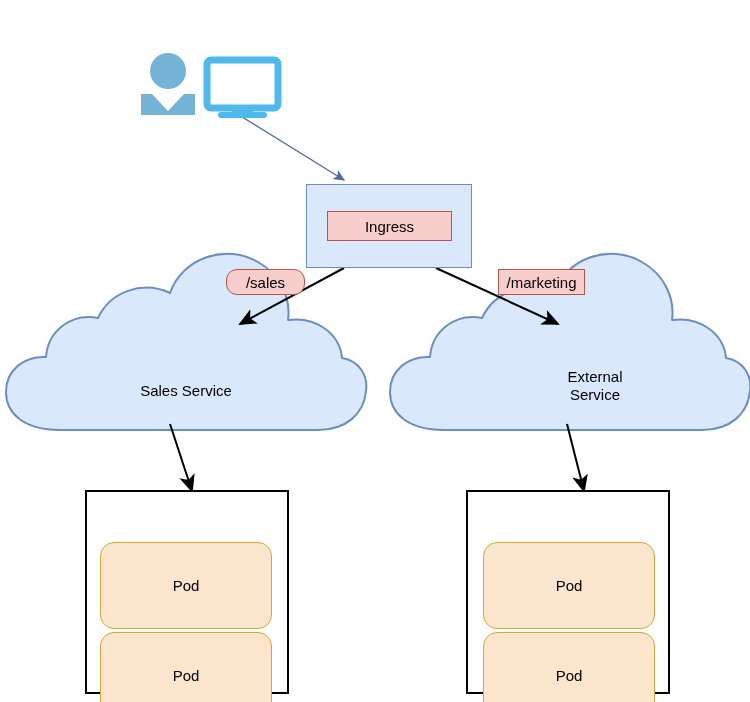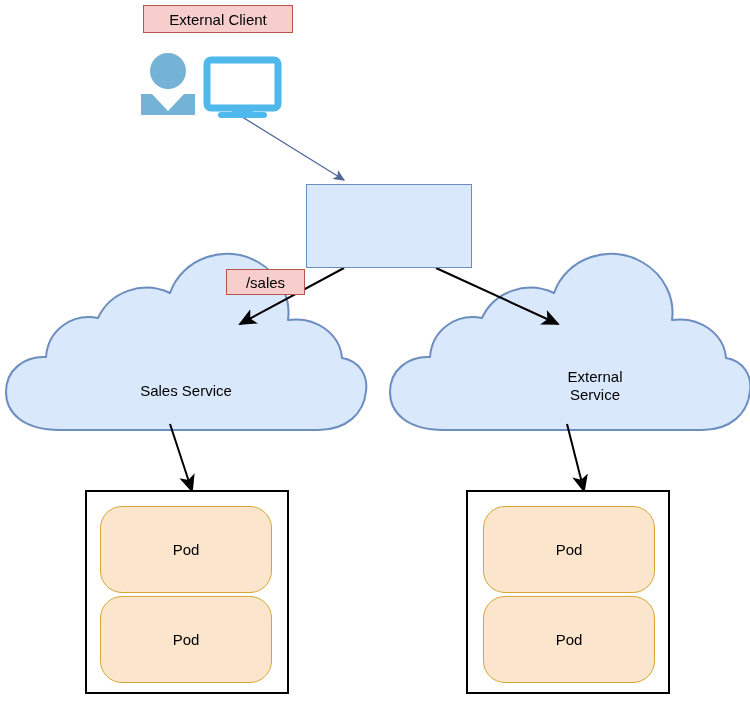--- a/index.html
+++ b/index.html
@@ -60,27 +60,28 @@
   .pod-container {
     position: absolute;
     background: #ffffff;
     border: 2px solid #000000;
     box-sizing: border-box;
   }
   .pod {
     position: absolute;
     background: #fce5cd;
     border: 1px solid #d6a737;
-    border-radius: 22px;
+    border-radius: 14px;
     box-sizing: border-box;
     display: flex;
     align-items: center;
     justify-content: center;
     font-size: 15px;
     color: #000;
+    margin-top: 36px;
   }
   .cloud-label {
     font-size: 15px;
   }
 </style>
 </head>
 <body>
 
 <div id="canvas">
 
@@ -138,46 +139,49 @@
 
     <g>
       <line x1="170" y1="424" x2="192" y2="491" stroke="#000000" stroke-width="2" marker-end="url(#arrow-black)"></line>
     </g>
 
     <g>
       <line x1="567" y1="424" x2="584" y2="491" stroke="#000000" stroke-width="2" marker-end="url(#arrow-black)"></line>
     </g>
   </svg>
 
-  <div class="pill" style="left:143px; top:5px; width:150px; height:28px;">
-    <span>External Client</span>
-  </div>
 
   <svg class="layer" viewBox="0 0 750 702" style="height:702px;">
 
     <g>
       <circle cx="168" cy="71" r="18" fill="#74b3d6"></circle>
       <path d="M141,94 L195,94 L195,115 L141,115 Z" fill="#74b3d6"></path>
       <path d="M152,94 L168,111 L184,94 Z" fill="#ffffff"></path>
     </g>
 
     <g>
       <rect x="207" y="60" width="71" height="48" rx="4" ry="4" fill="#ffffff" stroke="#4fb8ec" stroke-width="7"></rect>
       <path d="M235,110 L250,110 L250,116 L235,116 Z" fill="#4fb8ec"></path>
       <path d="M221,116 L264,116 C258,116 252,112 250,108 L235,108 C233,112 227,116 221,116 Z" fill="#4fb8ec"></path>
       <rect x="218" y="112" width="49" height="6" rx="3" fill="#4fb8ec"></rect>
     </g>
   </svg>
 
   <div class="ingress-box" style="left:306px; top:184px; width:166px; height:84px;"></div>
-
-  <div class="pill" style="left:226px; top:269px; width:79px; height:26px;">
+  <div class="pill" style="left:327px; top:211px; width:125px; height:30px;">
+    <span>Ingress</span>
+  </div>
+
+  <div class="pill" style="left:226px; top:269px; width:79px; height:26px;border-radius:11px;">
     <span>/sales</span>
   </div>
 
+  <div class="pill" style="left:498px; top:269px; width:87px; height:26px;">
+    <span>/marketing</span>
+  </div>
 
   <div class="node-text cloud-label" style="left:96px; top:372px; width:180px; height:28px;align-items:flex-end;">
     <span>Sales Service</span>
   </div>
 
   <div class="node-text cloud-label" style="left:505px; top:364px; width:180px; height:44px;">
     <span>External
 Service</span>
   </div>
 

